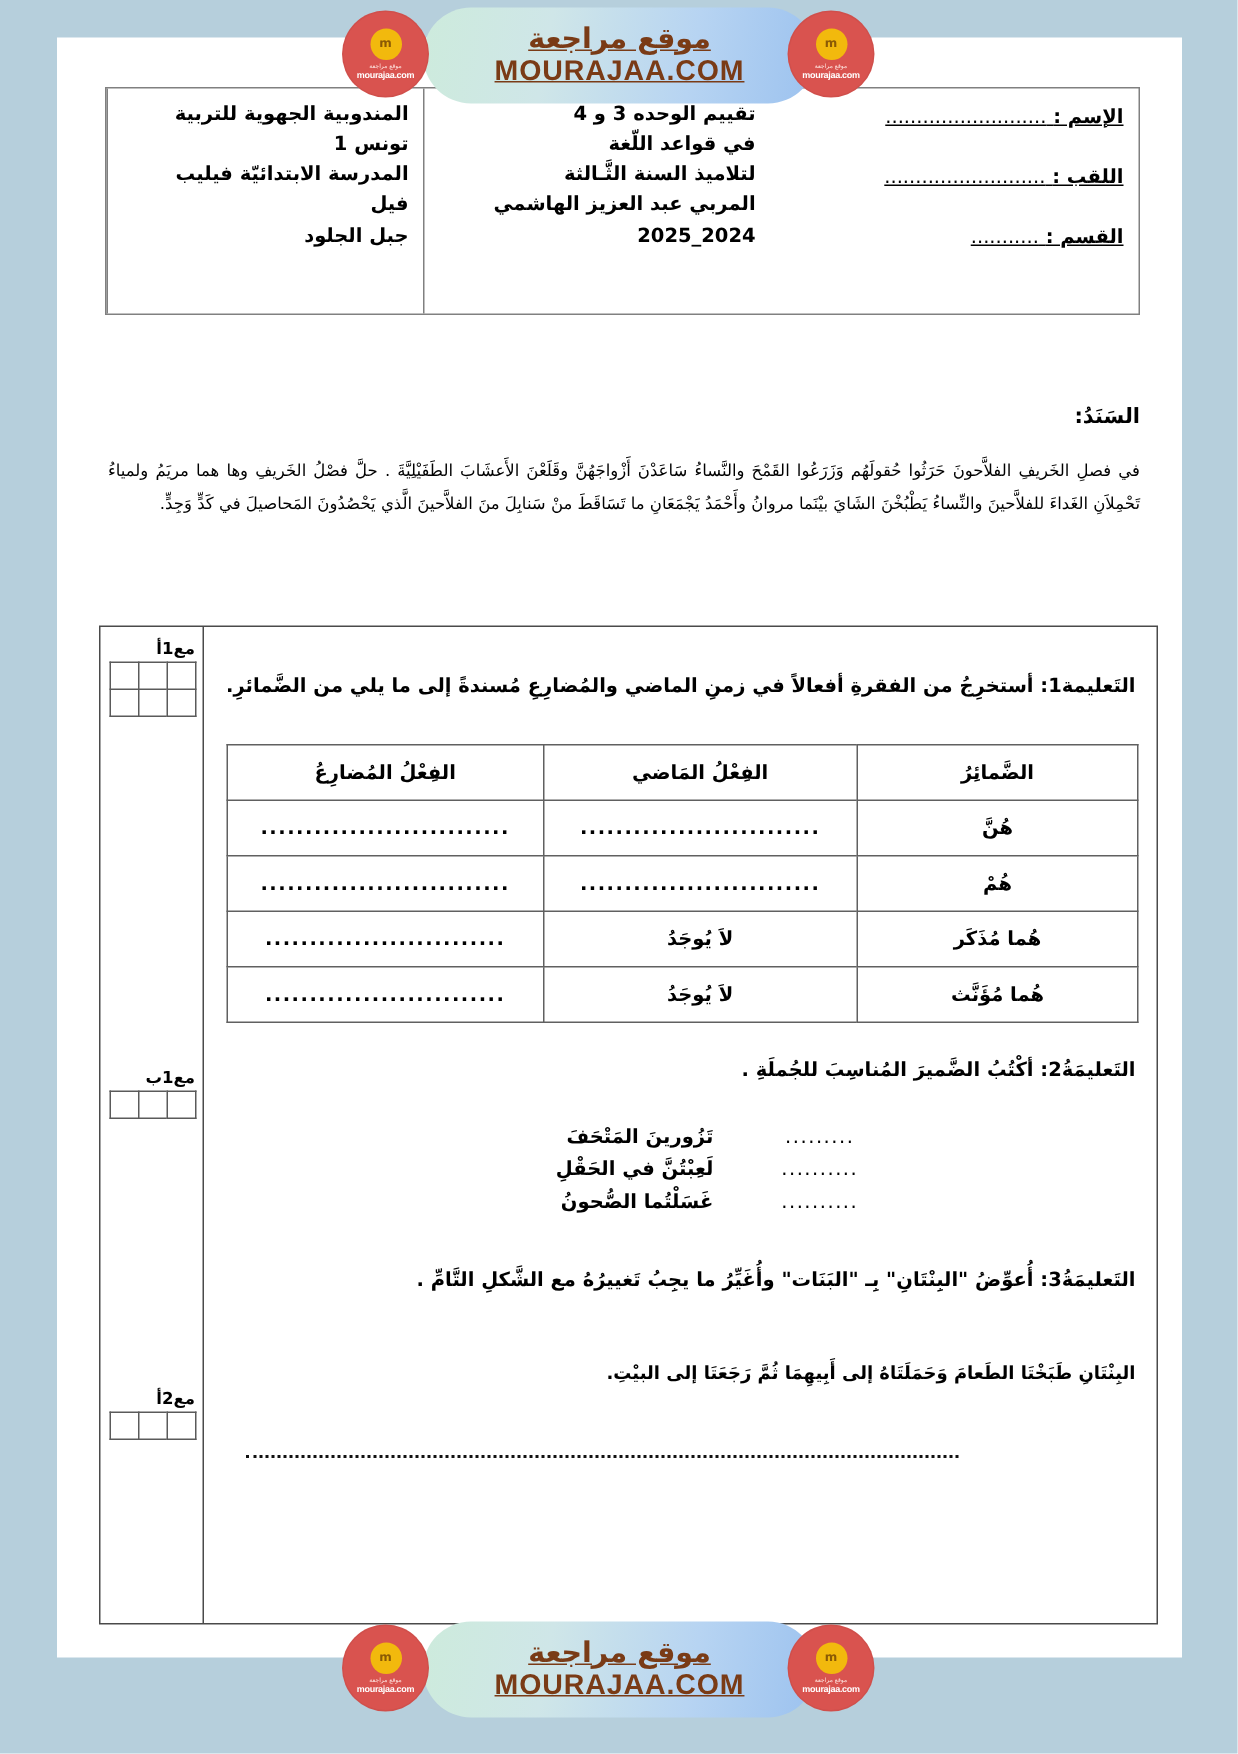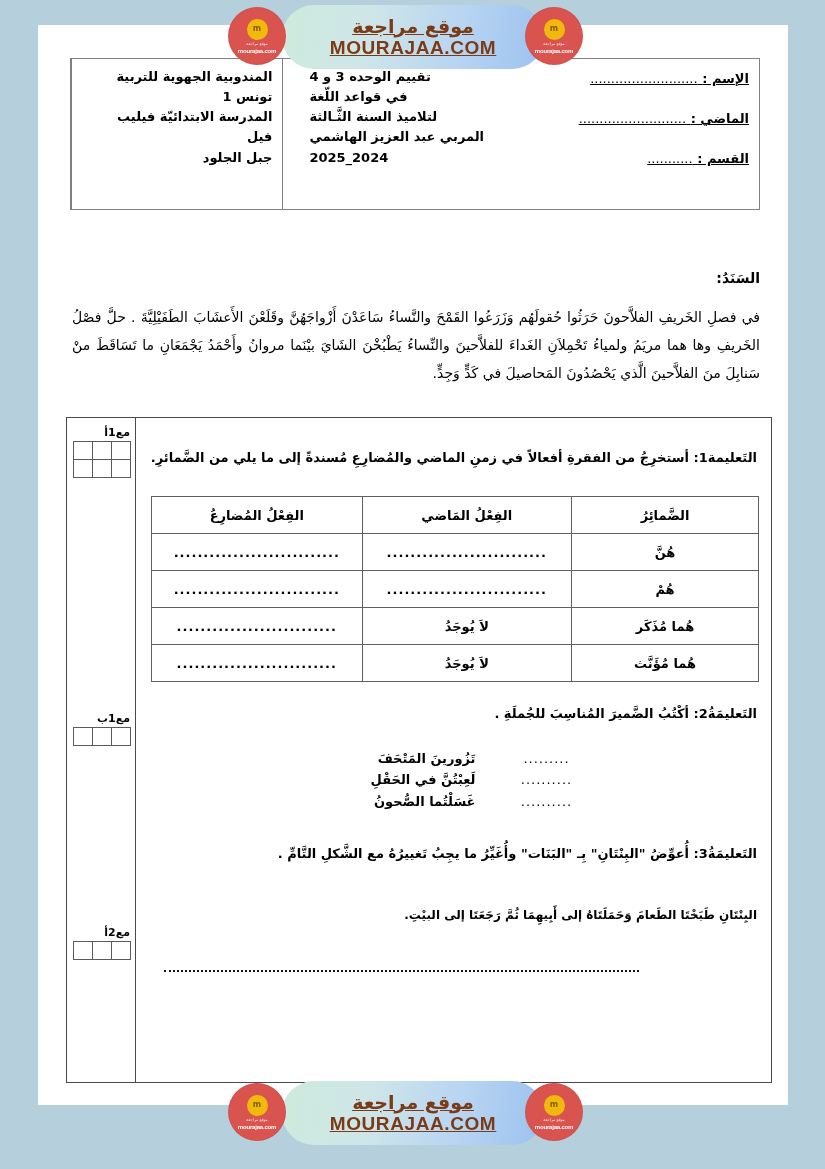--- a/index.html
+++ b/index.html
@@ -135,21 +135,21 @@
   }
   .hdr-cell {
     box-sizing: border-box;
     padding: 8px 10px 6px 26px;
     font-size: 13px;
     line-height: 1.55;
     color: #000;
     font-weight: bold;
   }
   .hdr-school  { width: 212px; border-left: 1px solid #808080; text-align: right; }
-  .hdr-middle  { width: 232px; border-left: 1px solid #808080; text-align: left; }
+  .hdr-middle  { width: 232px; border-left: 1px solid #808080; text-align: right; }
   .hdr-student { width: 246px; text-align: right; }
 
   .hdr-school div { white-space: nowrap; }
   .hdr-middle div { white-space: nowrap; }
 
   .stu-line {
     margin-bottom: 20px;
     white-space: nowrap;
     text-decoration: underline;
   }
@@ -162,21 +162,21 @@
     top: 245px;
     font-size: 14px;
     font-weight: bold;
     color: #000;
   }
   .sanad-body {
     position: absolute;
     right: 28px;
     top: 278px;
     width: 688px;
-    font-size: 14px;
+    font-size: 11px;
     line-height: 2.0;
     color: #000;
     text-align: justify;
     direction: rtl;
   }
 
   
   .frame {
     position: absolute;
     left: 28px;
@@ -304,21 +304,21 @@
 <div class="page">
 
   <div class="hdr-table">
 
     <div class="hdr-cell hdr-student">
       <div class="stu-line">
         <span>الإسم :</span>
         <span class="dots">..........................</span>
       </div>
       <div class="stu-line">
-        <span>الماضي :</span>
+        <span>اللقب :</span>
         <span class="dots">..........................</span>
       </div>
       <div class="stu-line">
         <span>القسم :</span>
         <span class="dots">...........</span>
       </div>
     </div>
 
     <div class="hdr-cell hdr-middle">
       <div>تقييم الوحده 3 و 4</div>

